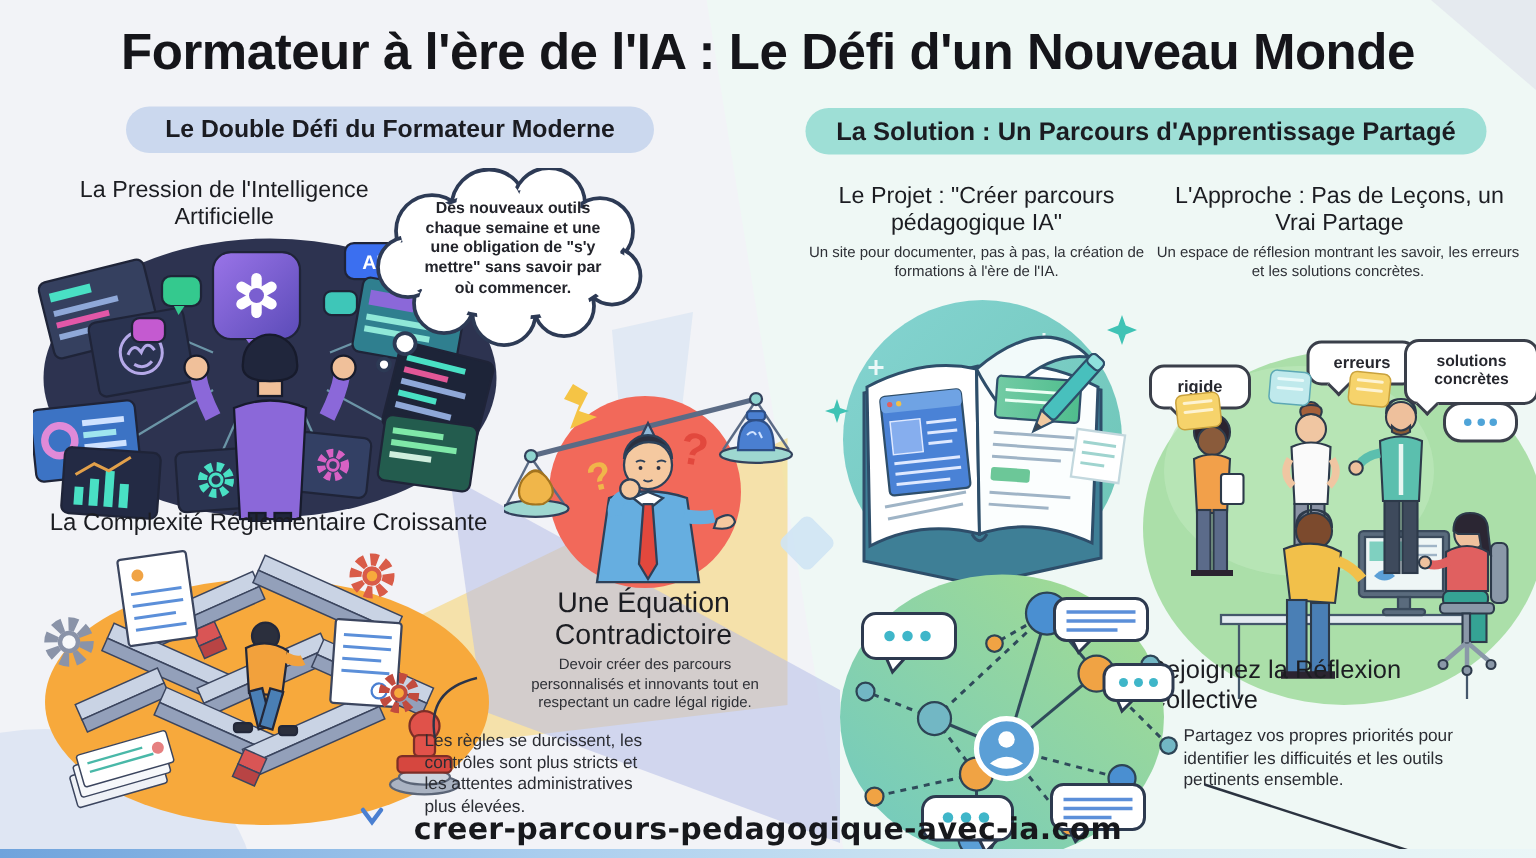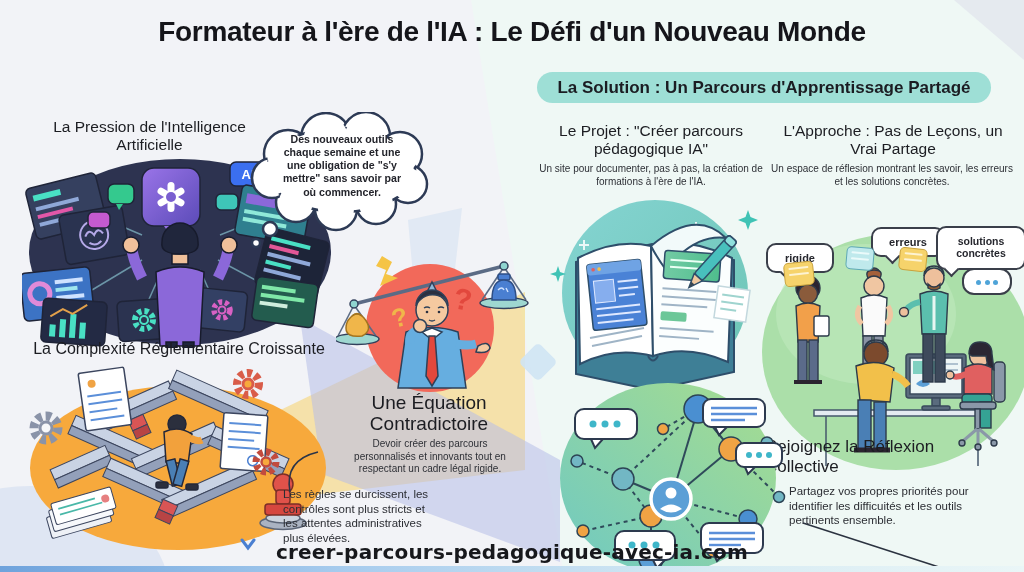--- a/index.html
+++ b/index.html
@@ -6,21 +6,21 @@
   body{font-family:"Liberation Sans",sans-serif;background:#e9ebf0;}
   #poster{position:relative;width:1024px;height:572px;overflow:hidden;
           background:#f2f3f7;}
   .abs{position:absolute;}
   .bg-right{left:0;top:0;width:1024px;height:572px;background:#eff8f5;
             clip-path:polygon(46% 0,100% 0,100% 100%,55% 100%);}
   .corner-tr{right:0;top:0;width:70px;height:60px;background:#e2e6ee;
              clip-path:polygon(100% 0,0 0,100% 100%);opacity:.8;}
   .wave-bl{left:-110px;top:486px;width:280px;height:220px;border-radius:50%;
            background:#dfe6f3;}
-  .title{left:0;top:16px;width:1024px;text-align:center;font-size:28px;
+  .title{left:0;top:16px;width:1024px;text-align:center;font-size:34px;
          font-weight:bold;color:#15151a;letter-spacing:-.3px;}
   .pill{border-radius:17px;font-weight:bold;color:#1b1c22;display:flex;
         align-items:center;justify-content:center;text-align:center;}
   .pill-left{left:84px;top:71px;width:352px;height:31px;background:#cbd8ee;font-size:16.5px;}
   .pill-right{left:537px;top:72px;width:454px;height:31px;background:#9edfd6;font-size:17px;}
   .h{font-weight:normal;color:#1c1d22;text-align:center;line-height:1.18;}
   .h-pression{left:42px;top:118px;width:215px;font-size:15.5px;}
   .h-complexite{left:14px;top:340px;width:330px;font-size:16px;}
   .h-equation{left:344px;top:392px;width:170px;font-size:19px;line-height:1.12;}
   .h-projet{left:538px;top:122px;width:226px;font-size:15.5px;}
@@ -67,20 +67,21 @@
   <div class="abs corner-tr"></div>
   <div class="abs wave-bl"></div>
   <svg class="abs" style="left:0;top:0" width="1024" height="572">
     <polygon points="235,432 525,292 525,470 270,500" fill="#f8cf5e" opacity="0.5"></polygon>
     <polygon points="300,318 560,460 560,562 322,474" fill="#b6bde8" opacity="0.55"></polygon>
     <polygon points="408,220 462,208 448,330 418,330" fill="#cfe0f2" opacity="0.5"></polygon>
   </svg>
   <div class="abs diamond"></div>
 
   <div class="abs title">Formateur à l'ère de l'IA : Le Défi d'un Nouveau Monde</div>
+  <div class="abs pill pill-left">Le Double Défi du Formateur Moderne</div>
   <div class="abs pill pill-right">La Solution : Un Parcours d'Apprentissage Partagé</div>
 
   <div class="abs h h-pression">La Pression de l'Intelligence Artificielle</div>
 
   <svg class="abs" style="left:22px;top:150px" width="312" height="198" viewBox="0 0 312 198">
     <defs>
       <linearGradient id="pgrad" x1="0" y1="0" x2="1" y2="1">
         <stop offset="0" stop-color="#9a74e8"></stop>
           <stop offset="1" stop-color="#5b4bb8"></stop>
       </linearGradient>

